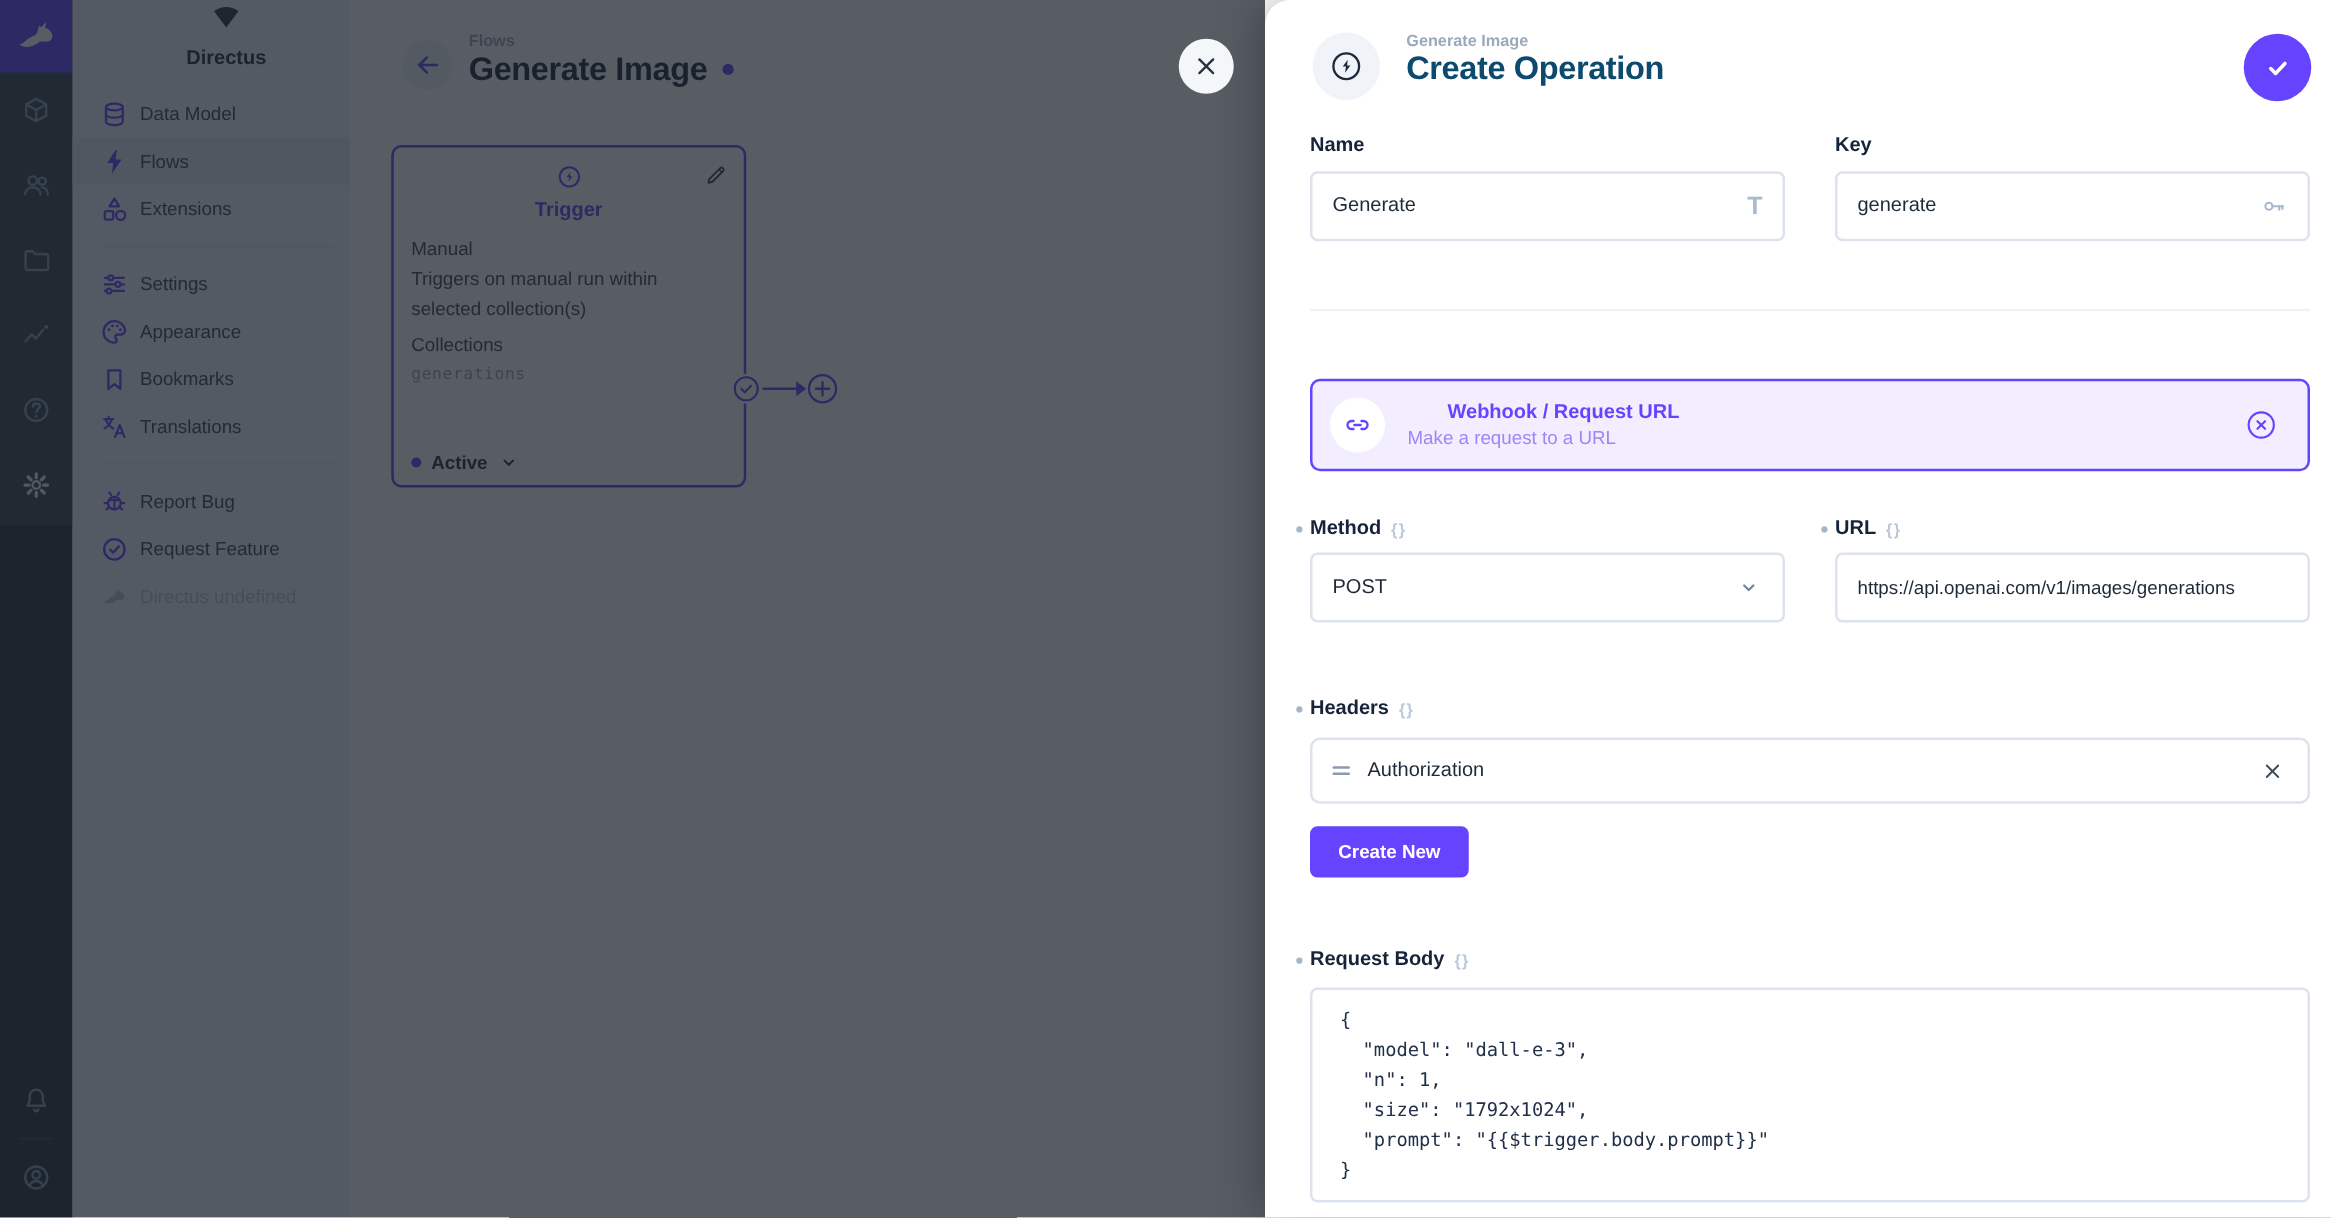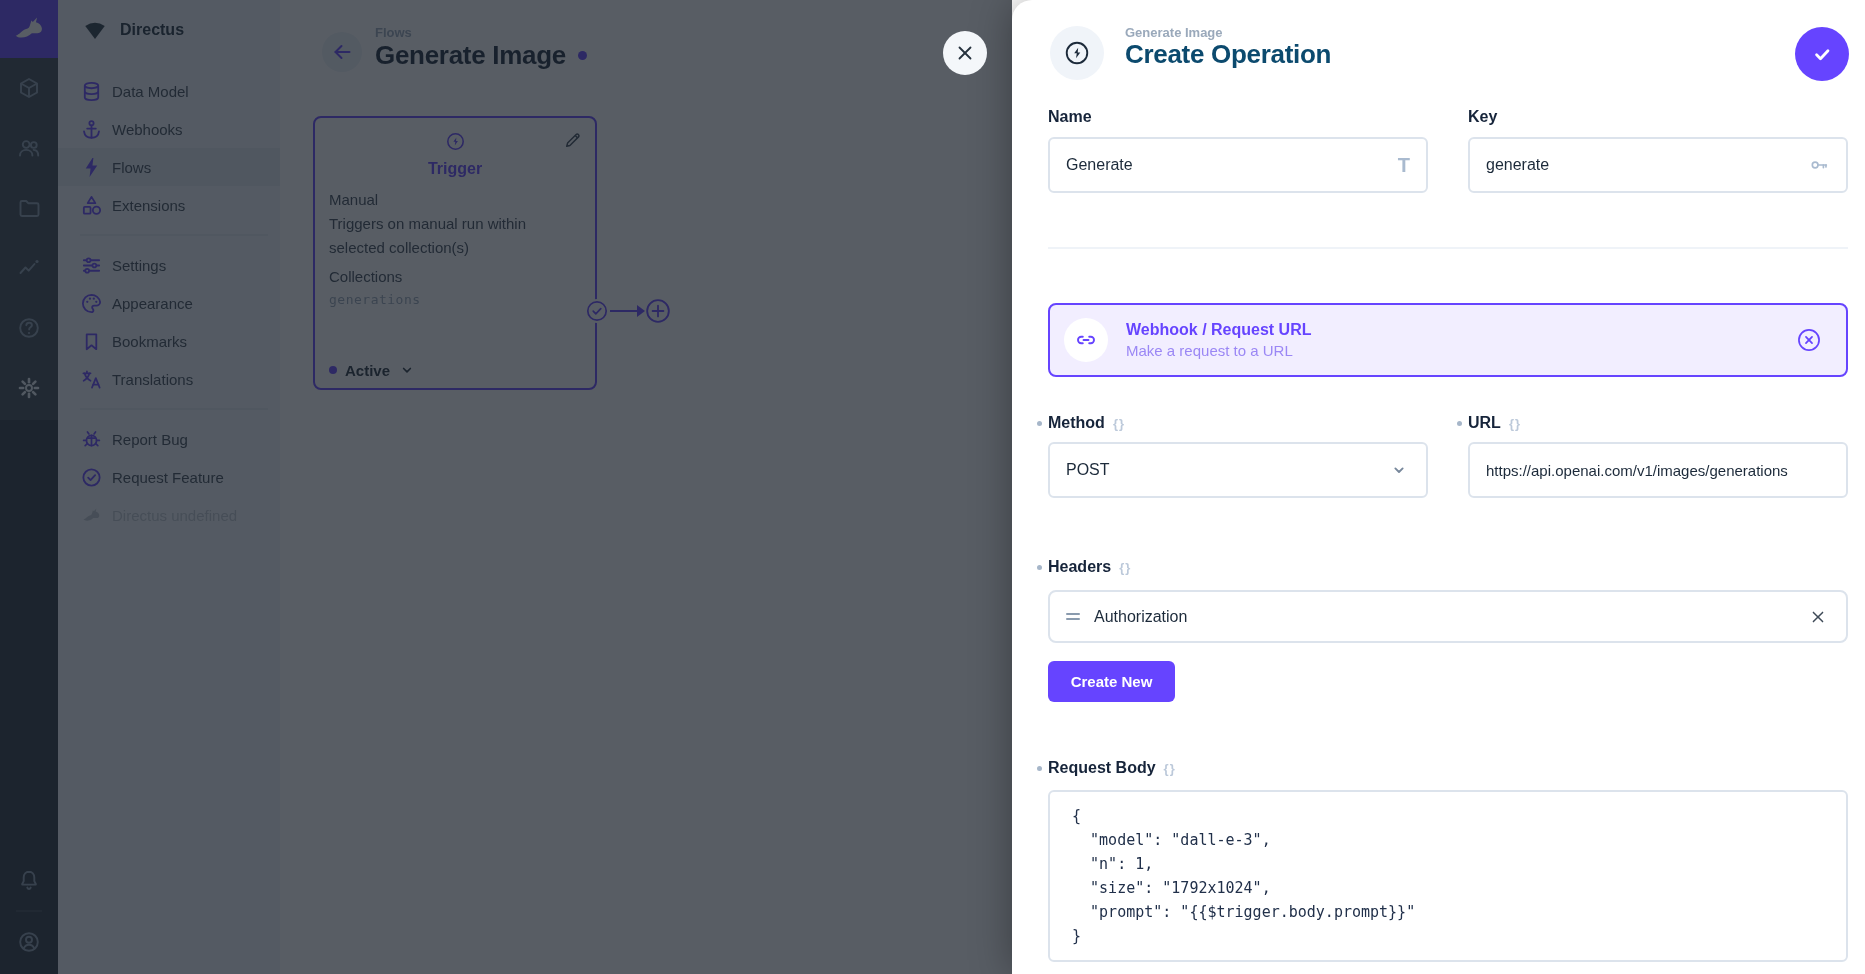--- a/index.html
+++ b/index.html
@@ -15,21 +15,21 @@
   .mod-icons { position:absolute; top:58px; left:0; width:58px; }
   .mod-btn { width:58px; height:60px; display:flex; align-items:center; justify-content:center; color:#8A9BAE; }
   .mod-btn.current { color:#E6ECF2; }
   .mod-bottom { position:absolute; bottom:6px; left:0; width:58px; }
   .mod-bottom .mod-btn { height:52px; }
   .mod-divider { height:2px; width:26px; margin:4px auto; background:#3A4550; }
 
   
   .sidebar { position:absolute; left:58px; top:0; width:222px; height:974px; background:#F0F4F9; z-index:10; }
   .project-row { height:60px; display:flex; align-items:center; gap:12px; padding-left:24px;
-    font-size:16px; font-weight:700; color:#21313F; }
+    font-size:16px; font-weight:700; color:#21313F;flex-direction:column; }
   .nav { padding-top:12px; }
   .nav-item { height:38px; display:flex; align-items:center; gap:9px; padding-left:22px;
     font-size:15px; font-weight:500; color:#3E4A57; cursor:pointer; }
   .nav-item svg { color:#6644FF; flex:none; }
   .nav-item.active { background:#E2E9F1; }
   .nav-item.disabled { opacity:.5; color:#8C99A6; }
   .nav-item.disabled svg { color:#8C99A6; }
   .nav-divider { height:2px; background:#E3E9F0; margin:10px 12px 10px 22px; }
 
   
@@ -89,21 +89,21 @@
   .t-glyph { font-size:20px; font-weight:700; color:#A9BACF; }
   .chev { margin-left:auto; color:#77879B; display:flex; }
 
   .divider { position:absolute; left:36px; width:800px; height:2px; background:#EFF3F8; }
 
   .webhook-card { position:absolute; left:36px; top:303px; width:800px; height:74px;
     border:2px solid #6644FF; border-radius:8px; background:#F2EEFF; display:flex; align-items:center; padding:0 24px 0 14px; }
   .wc-icon { width:44px; height:44px; border-radius:50%; background:#fff; display:flex;
     align-items:center; justify-content:center; color:#6644FF; flex:none; }
   .wc-text { margin-left:18px; }
-  .wc-title { font-size:16px; font-weight:700; color:#6644FF; }
+  .wc-title { font-size:16px; font-weight:700; color:#6644FF;margin-left:32px; }
   .wc-sub { font-size:15px; color:#9B87F5; margin-top:3px; }
   .wc-deselect { margin-left:auto; color:#6644FF; display:flex; cursor:pointer; }
 
   .headers-row { position:absolute; left:36px; top:590px; width:800px; height:53px;
     border:2px solid #DCE3EC; border-radius:8px; display:flex; align-items:center; padding:0 18px 0 16px;
     font-size:16px; color:#1C2A3A; }
   .drag-handle { width:14px; margin-right:14px; }
   .drag-handle i { display:block; height:2px; background:#8A9BAE; margin:3px 0; border-radius:1px; }
   .hr-remove { margin-left:auto; color:#3E4A57; display:flex; cursor:pointer; }
 
@@ -208,29 +208,20 @@
     <div class="nav">
 
       <div class="nav-item">
         <svg width="23" height="23" viewBox="0 0 24 24" fill="none" stroke="currentColor" stroke-width="1.9">
           <ellipse cx="12" cy="5.8" rx="7" ry="2.8"></ellipse>
             <path d="M5 5.8 V12 c0 1.55 3.1 2.8 7 2.8 s7-1.25 7-2.8 V5.8"></path>
             <path d="M5 12 v6.2 c0 1.55 3.1 2.8 7 2.8 s7-1.25 7-2.8 V12"></path>
         </svg>
         <span>Data Model</span>
       </div>
-      <div class="nav-item">
-        <svg width="23" height="23" viewBox="0 0 24 24" fill="none" stroke="currentColor" stroke-width="1.9" stroke-linecap="round">
-          <circle cx="12" cy="5.5" r="2.2"></circle>
-            <path d="M12 7.7 V20.5"></path>
-            <path d="M7.5 11 h9"></path>
-            <path d="M4.2 14 c.5 4.2 3.6 6.6 7.8 6.6 s7.3-2.4 7.8-6.6"></path>
-        </svg>
-        <span>Webhooks</span>
-      </div>
       <div class="nav-item active">
         <svg width="23" height="23" viewBox="0 0 24 24">
           <path fill="currentColor" d="M13 2 L6 13 h5 L10 22 L18 10 h-5 L14 2 Z"></path>
         </svg>
         <span>Flows</span>
       </div>
       <div class="nav-item">
         <svg width="23" height="23" viewBox="0 0 24 24" fill="none" stroke="currentColor" stroke-width="1.9" stroke-linejoin="round">
           <path d="M12 3 L16 9.5 H8 Z"></path>
             <rect x="4" y="13.5" width="7" height="7" rx="1"></rect>

